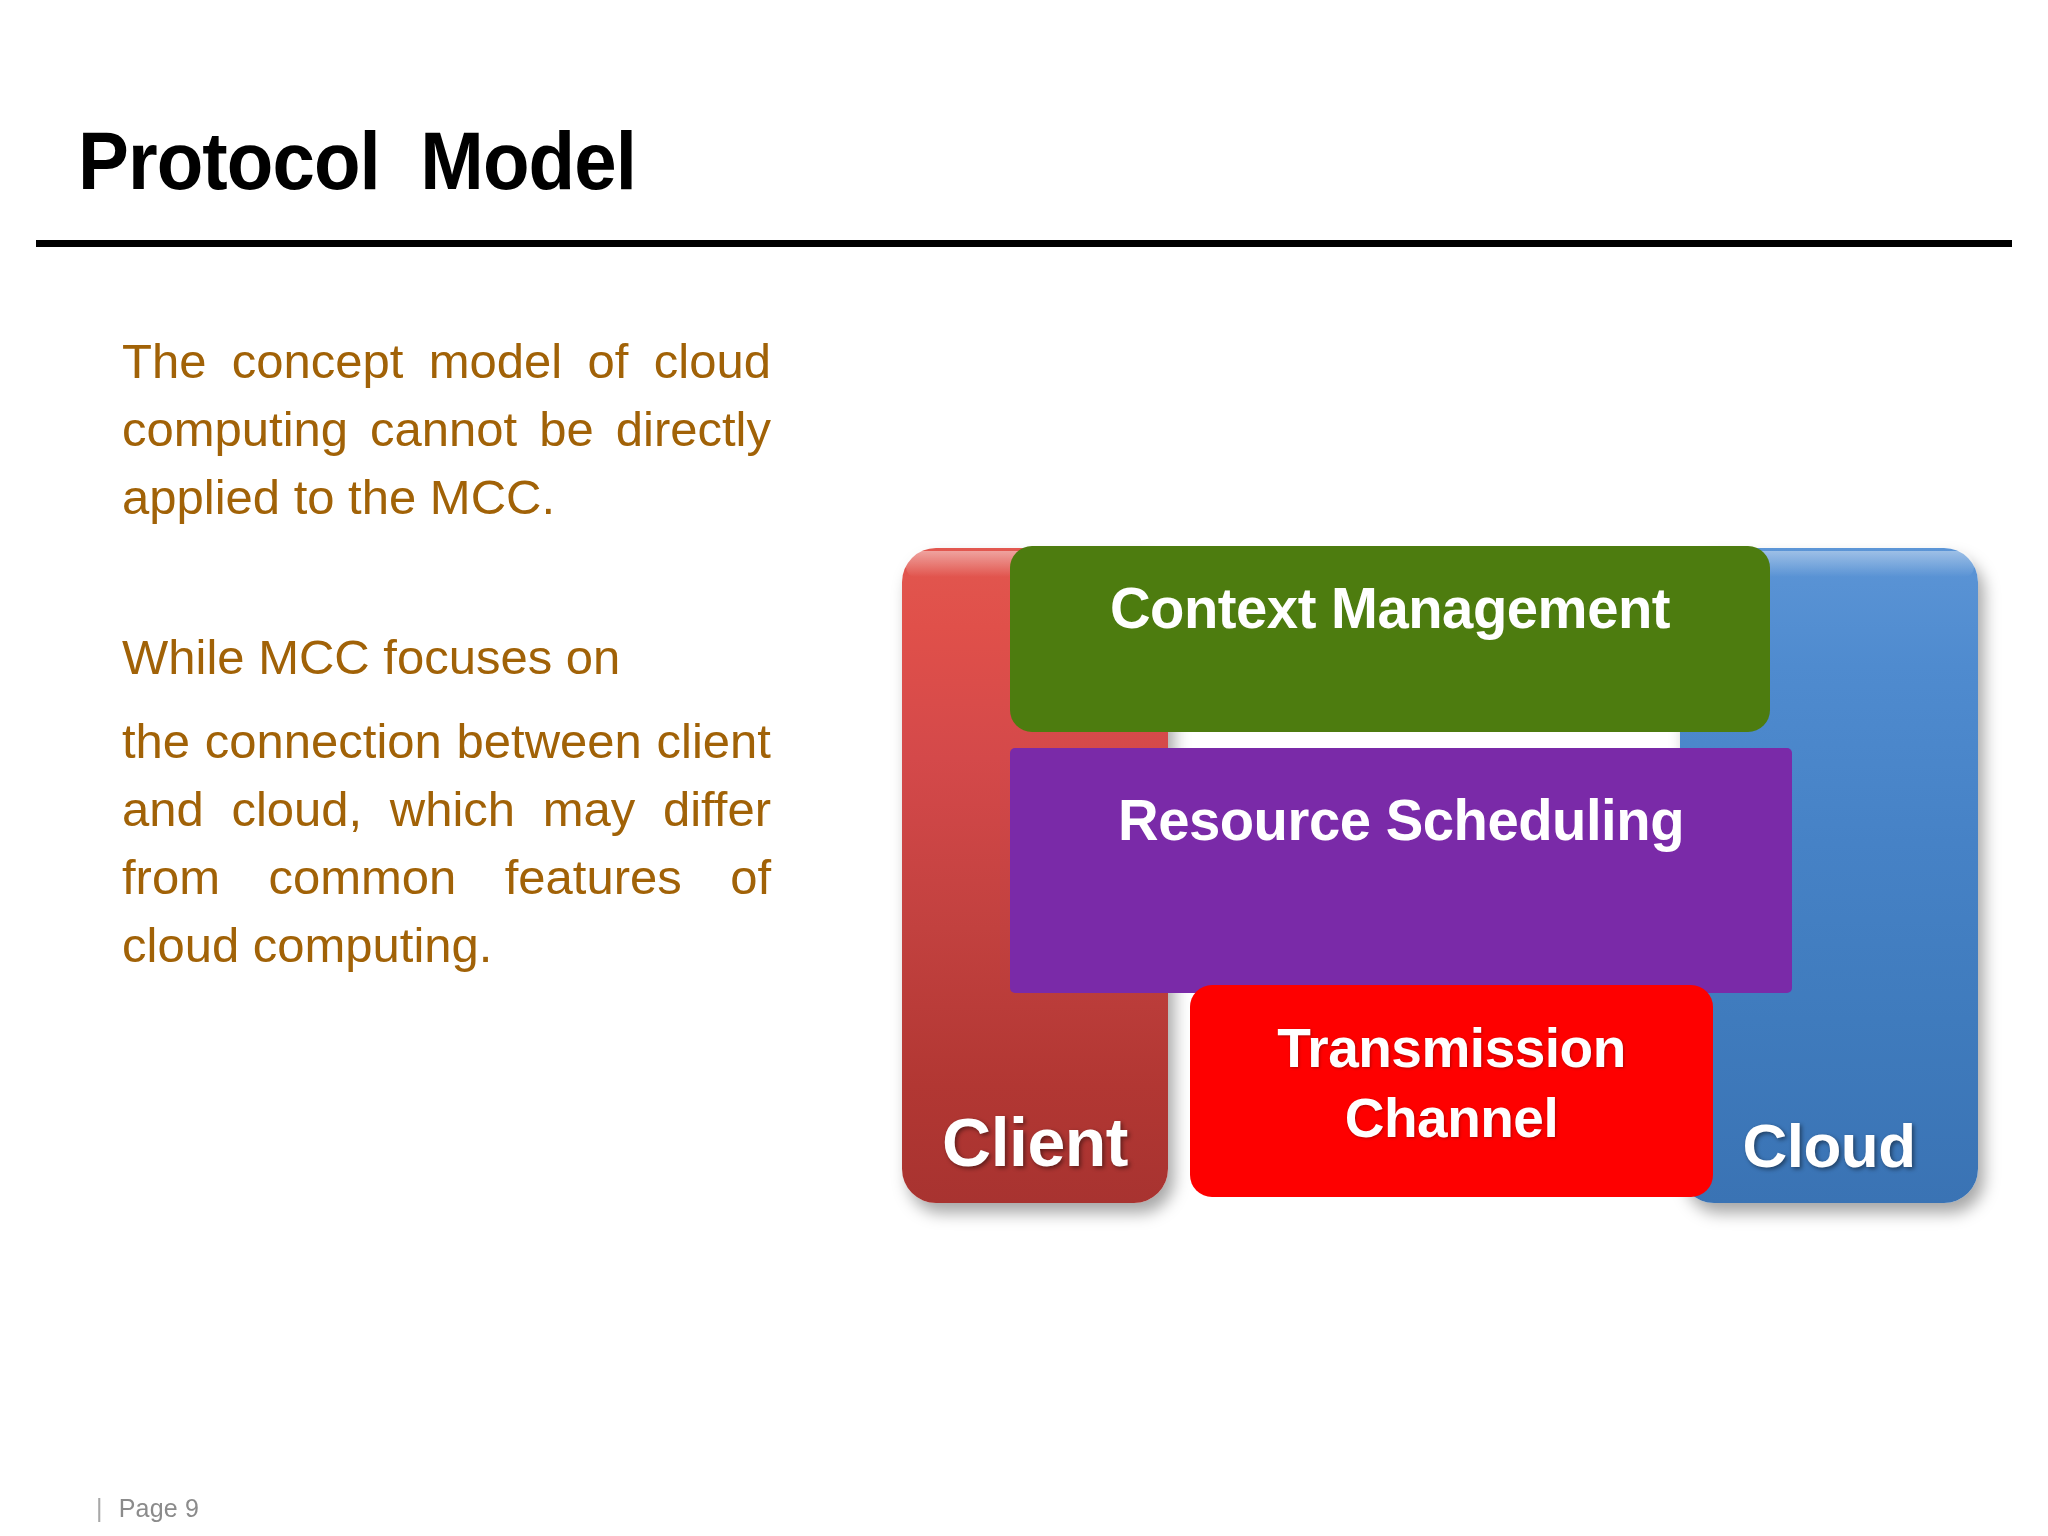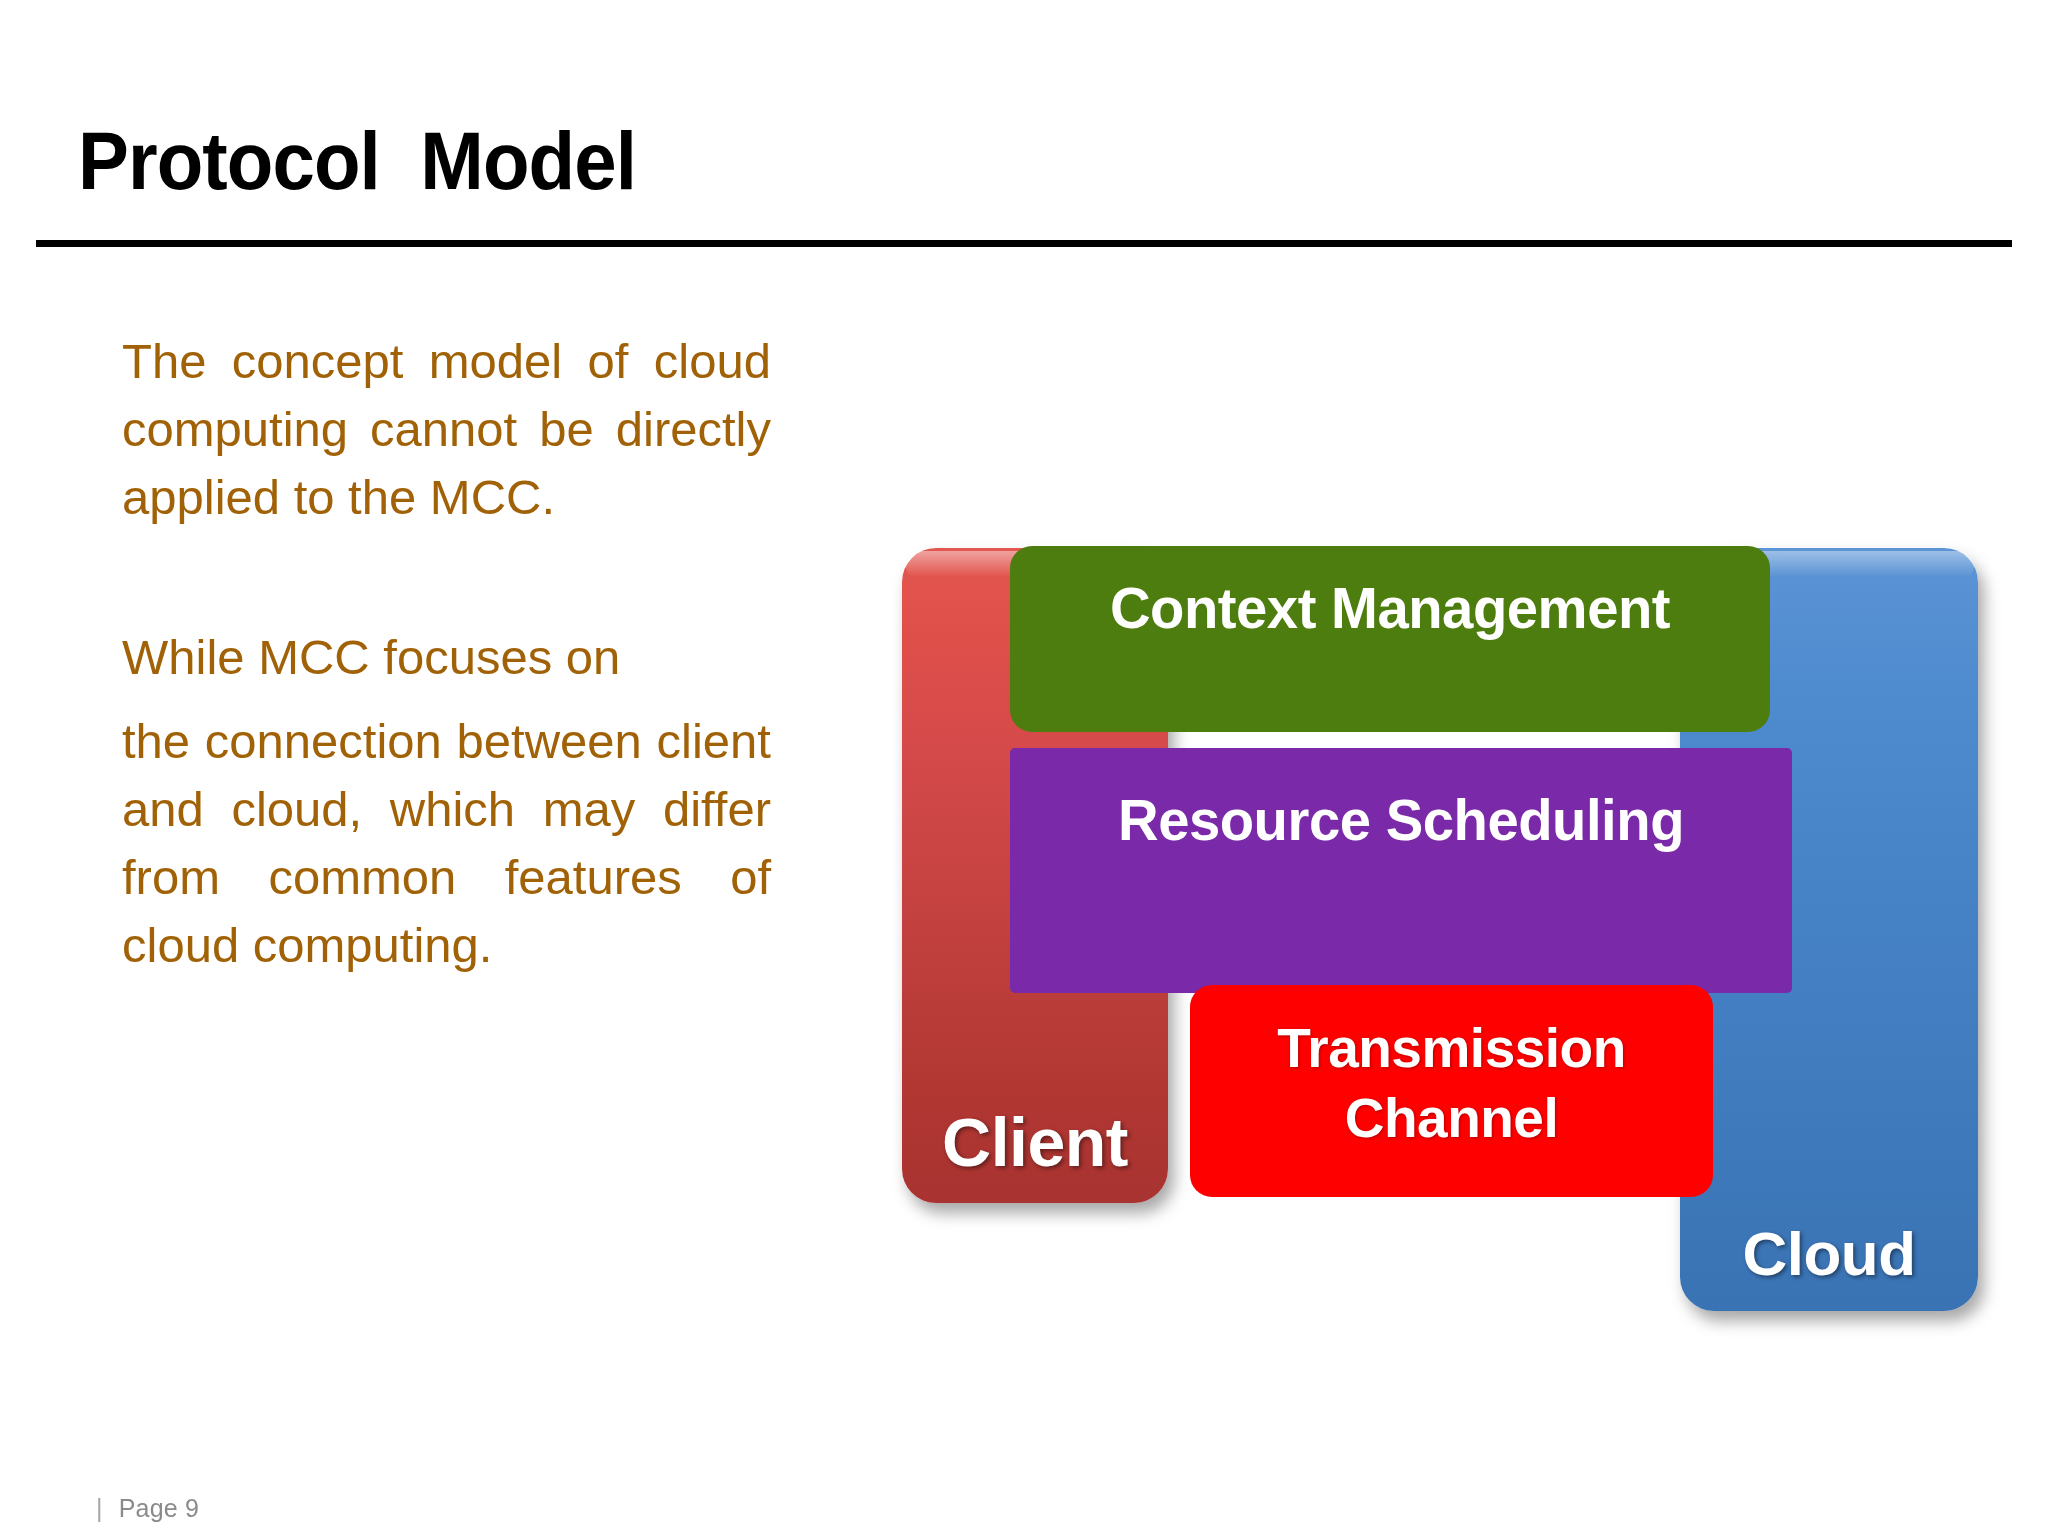--- a/index.html
+++ b/index.html
@@ -106,21 +106,21 @@
     text-shadow: 2px 2px 4px rgba(0,0,0,0.45);
     letter-spacing: -0.5px;
   }
 
   
   #cloud-box {
     position: absolute;
     right: 22px;
     top: 18px;
     width: 298px;
-    height: 763px;
+    height: 655px;
     border-radius: 34px;
     background: linear-gradient(to bottom,
         #5c95d6 0%,
         #4f8bcf 18%,
         #4682c6 45%,
         #3f7bbd 72%,
         #3a73b4 100%);
     box-shadow: 6px 10px 16px rgba(0,0,0,0.35);
   }
   #cloud-box::before {

